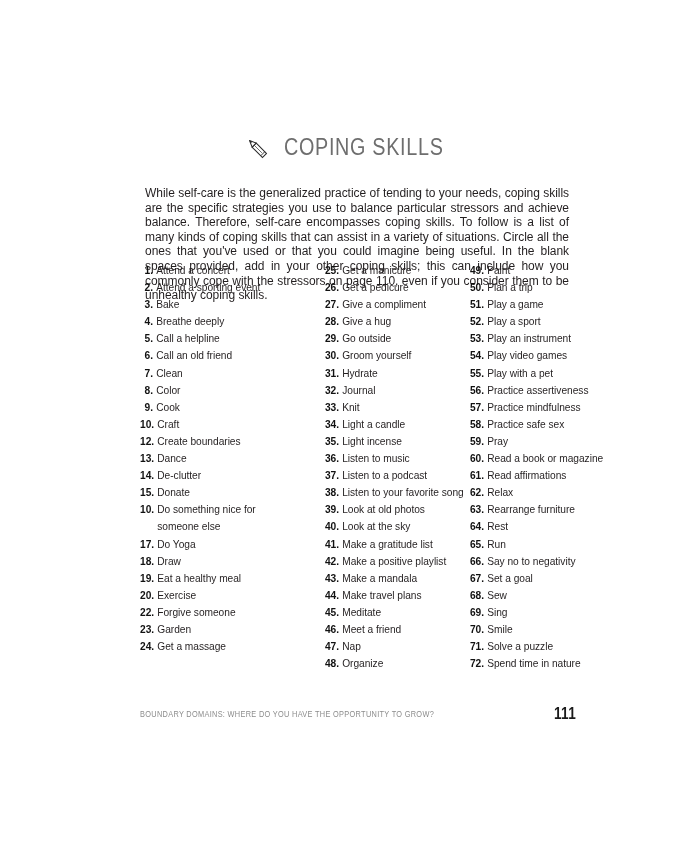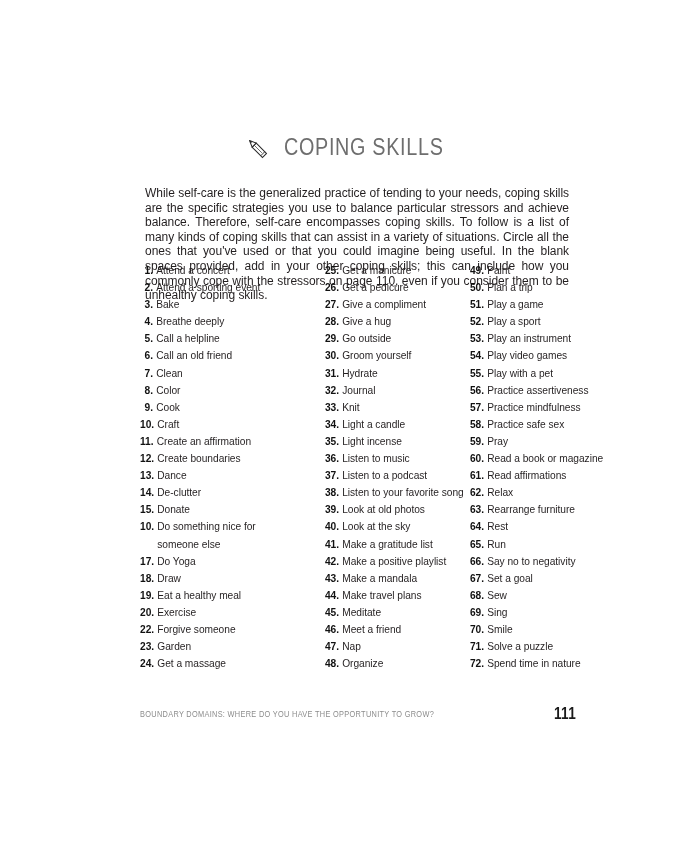--- a/index.html
+++ b/index.html
@@ -196,24 +196,20 @@
         </div>
         <div class="skill-item">
           <span class="skill-num">9.</span>
           <span class="skill-text">Cook</span>
         </div>
         <div class="skill-item">
           <span class="skill-num">10.</span>
           <span class="skill-text">Craft</span>
         </div>
         <div class="skill-item">
-          <span class="skill-num">11.</span>
-          <span class="skill-text">Create an affirmation</span>
-        </div>
-        <div class="skill-item">
           <span class="skill-num">12.</span>
           <span class="skill-text">Create boundaries</span>
         </div>
         <div class="skill-item">
           <span class="skill-num">13.</span>
           <span class="skill-text">Dance</span>
         </div>
         <div class="skill-item">
           <span class="skill-num">14.</span>
           <span class="skill-text">De-clutter</span>

